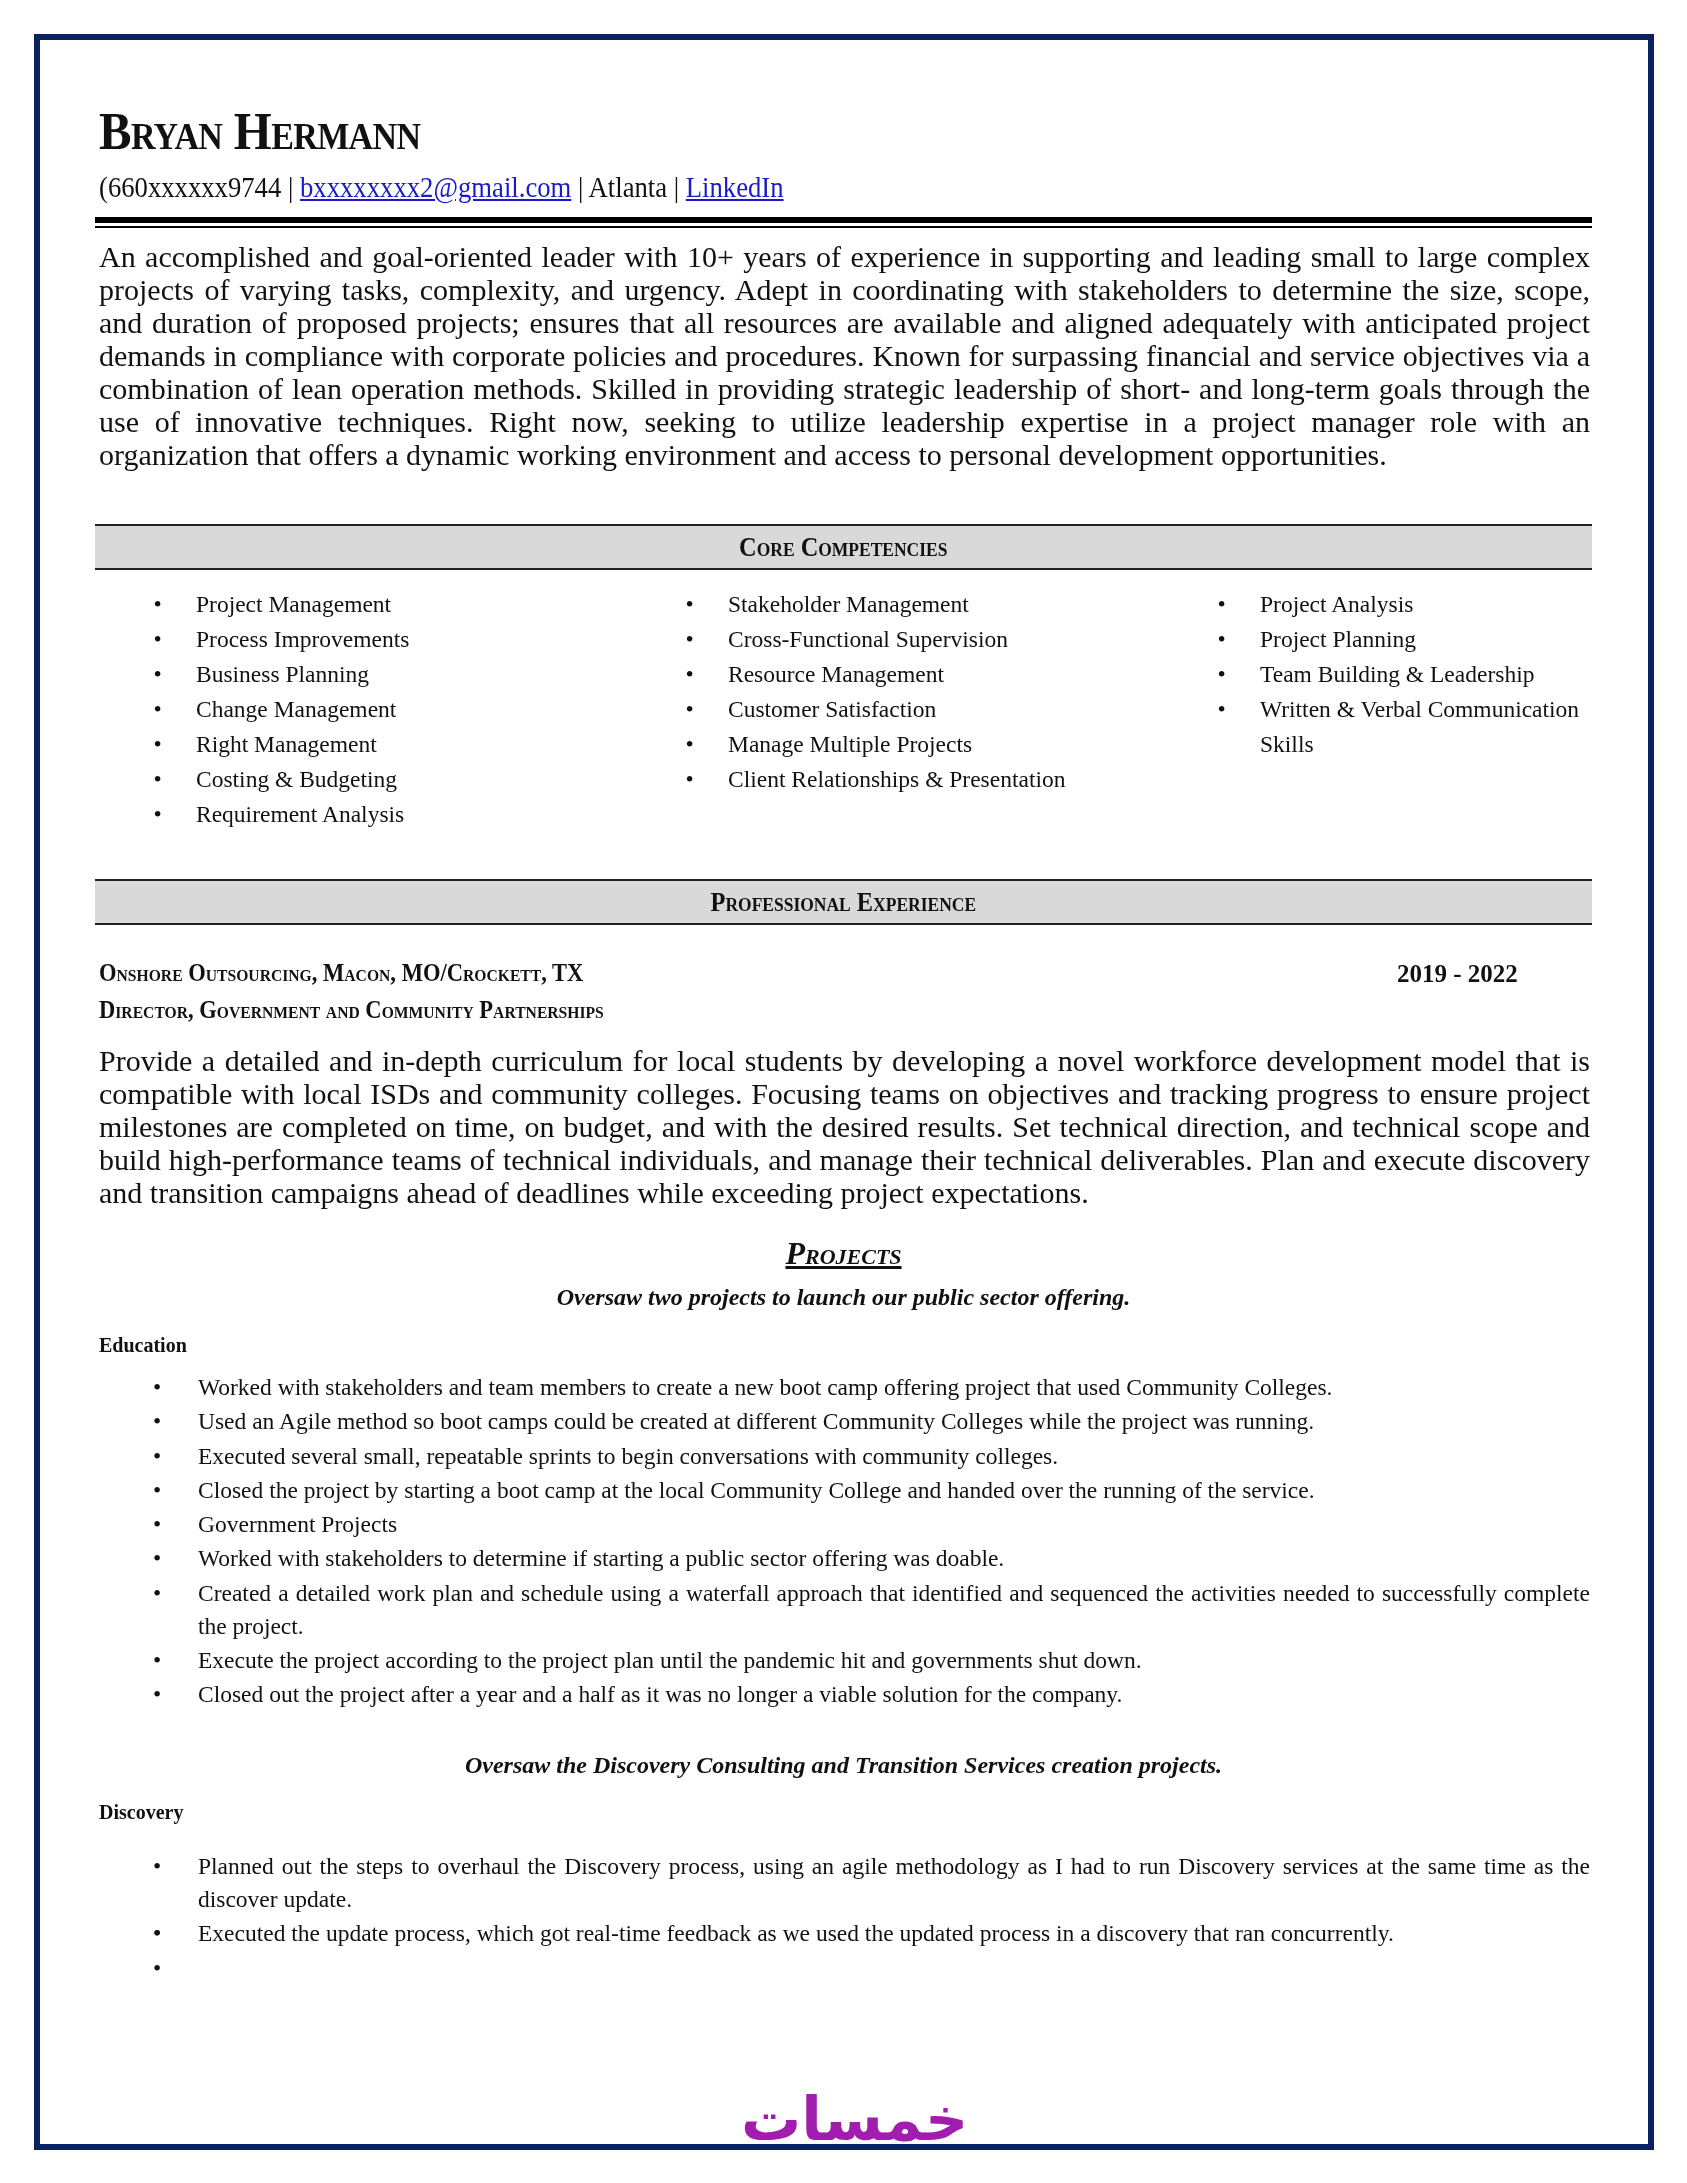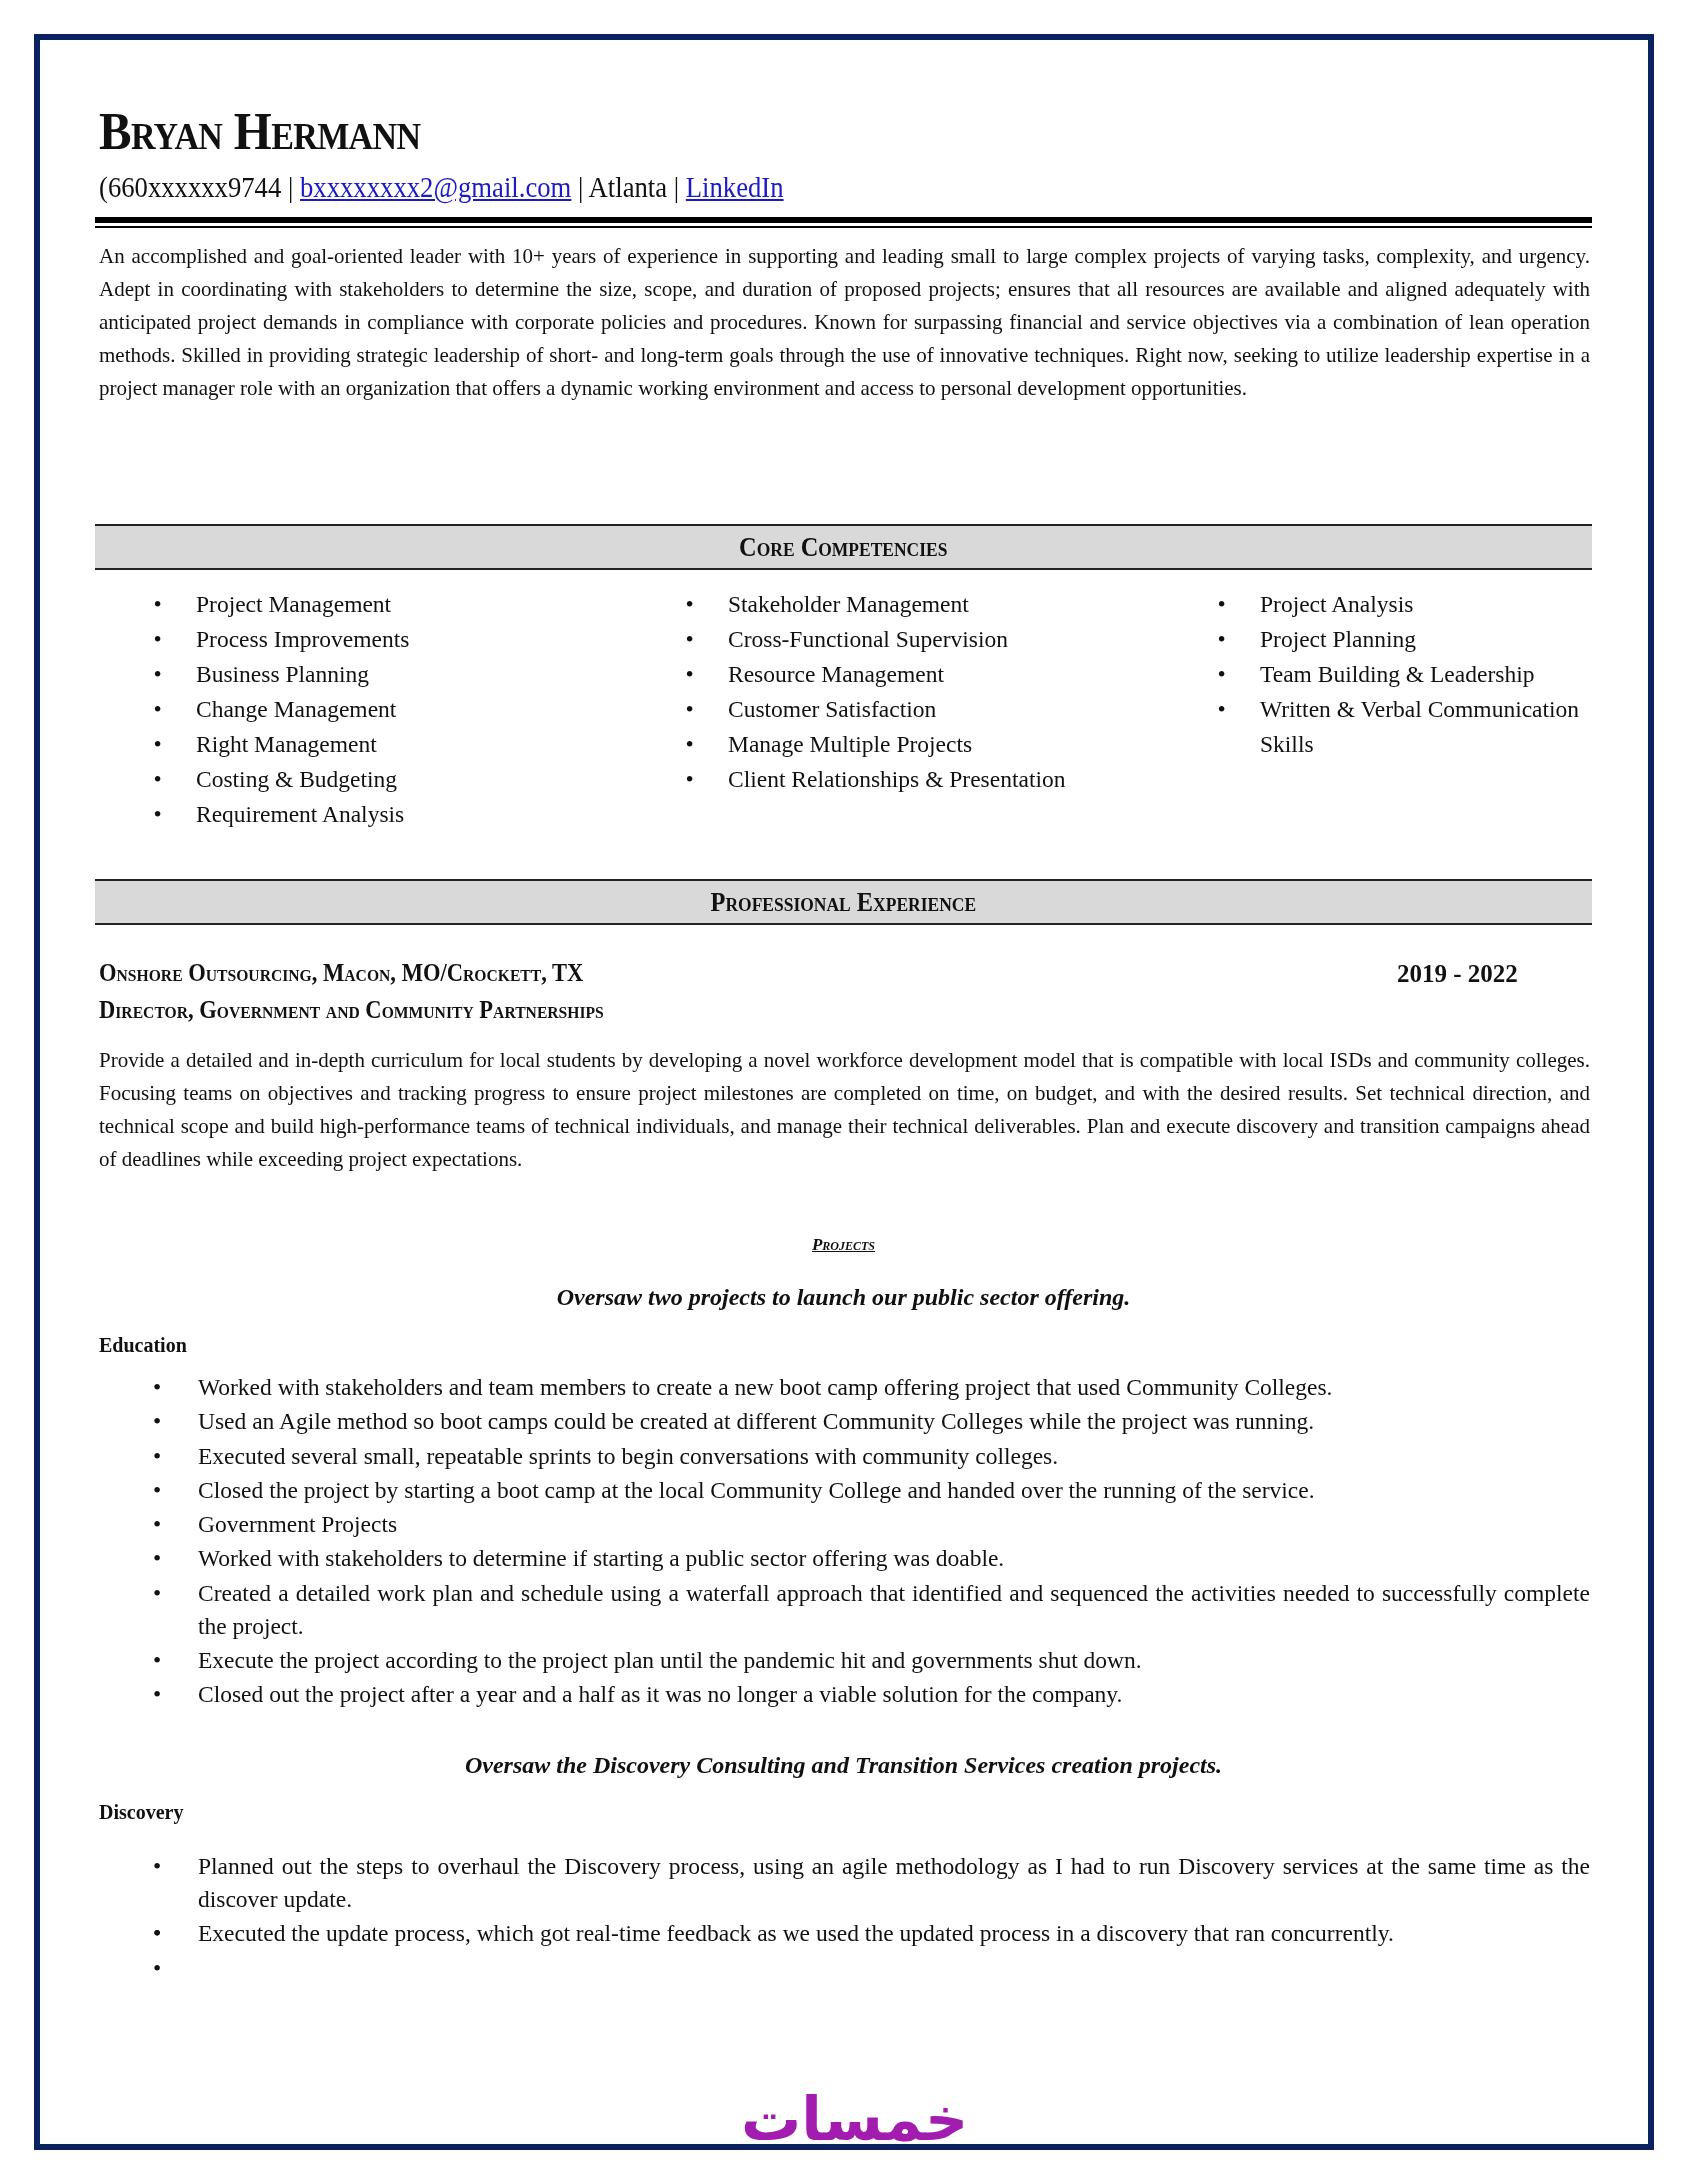--- a/index.html
+++ b/index.html
@@ -7,34 +7,34 @@
          font-family: "Liberation Serif", "DejaVu Serif", serif; color: #111; }
   .frame { position: absolute; left: 34px; top: 34px; width: 1608px; height: 2104px;
            border: 6px solid #0b2260; box-sizing: content-box; }
   .abs { position: absolute; white-space: nowrap; }
   .name { left: 99px; top: 105px; font-size: 53px; font-weight: bold; font-variant: small-caps;
           letter-spacing: -0.7px; line-height: 1; transform: scaleX(0.92); transform-origin: left; }
   .contact { left: 99px; top: 173px; font-size: 29px; line-height: 1; transform: scaleX(0.92); transform-origin: left; }
   .contact a { color: #1a1acc; text-decoration: underline; }
   .rule-thick { left: 95px; top: 217px; width: 1497px; height: 6px; background: #000; }
   .rule-thin { left: 95px; top: 226px; width: 1497px; height: 2px; background: #000; }
-  .para { position: absolute; left: 99px; width: 1491px; font-size: 21px; line-height: 33px;
+  .para { position: absolute; left: 99px; width: 1491px; font-size: 30px; line-height: 33px;
           text-align: justify; text-align-last: left; }
   .band { position: absolute; left: 95px; width: 1497px; height: 46px; background: #d9d9d9;
           border-top: 2px solid #222; border-bottom: 2px solid #222; box-sizing: border-box;
           display: flex; align-items: center; justify-content: center; font-family: Liberation Serif, serif; }
   .band-title { font-size: 26.5px; font-weight: bold; font-variant: small-caps; transform: scaleX(0.92); }
   .col { position: absolute; top: 587px; width: 476px; }
   .li { position: relative; font-size: 23.5px; line-height: 35px; padding-left: 45px; white-space: normal; }
   .li .dot { position: absolute; left: 0; top: 0; width: 13.2px; text-align: center; }
   .company, .jobtitle { font-size: 24.5px; font-weight: bold; font-variant: small-caps; line-height: 1;
                         transform: scaleX(0.92); transform-origin: left; }
   .dates { font-size: 25px; font-weight: bold; line-height: 1; }
   .center { position: absolute; left: 95px; width: 1497px; text-align: center; }
-  .projects-h { font-size: 17px; font-weight: bold; font-style: italic; font-variant: small-caps; text-decoration: underline; }
+  .projects-h { font-size: 32px; font-weight: bold; font-style: italic; font-variant: small-caps; text-decoration: underline; }
   .subhead { font-size: 24px; font-weight: bold; font-style: italic; }
   .group { font-size: 20px; font-weight: bold; }
   .blist { position: absolute; left: 153px; width: 1437px; }
   .blist .li { text-align: justify; text-align-last: left; line-height: 33px; padding-left: 45px; }
   .blist .li + .li { margin-top: 1.3px; }
   .watermark { position: absolute; left: 741px; top: 2084px; font-size: 60px; color: #a21caf;
                font-family: "DejaVu Sans", sans-serif; font-weight: bold; direction: rtl; }
 </style>
 </head>
 <body>

